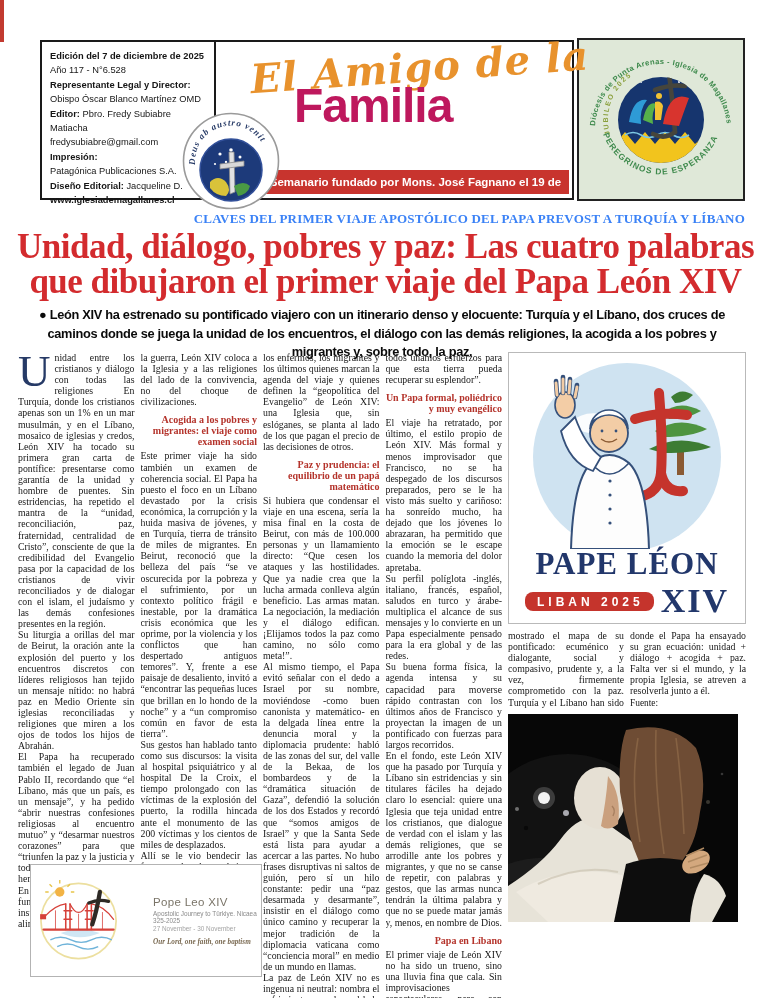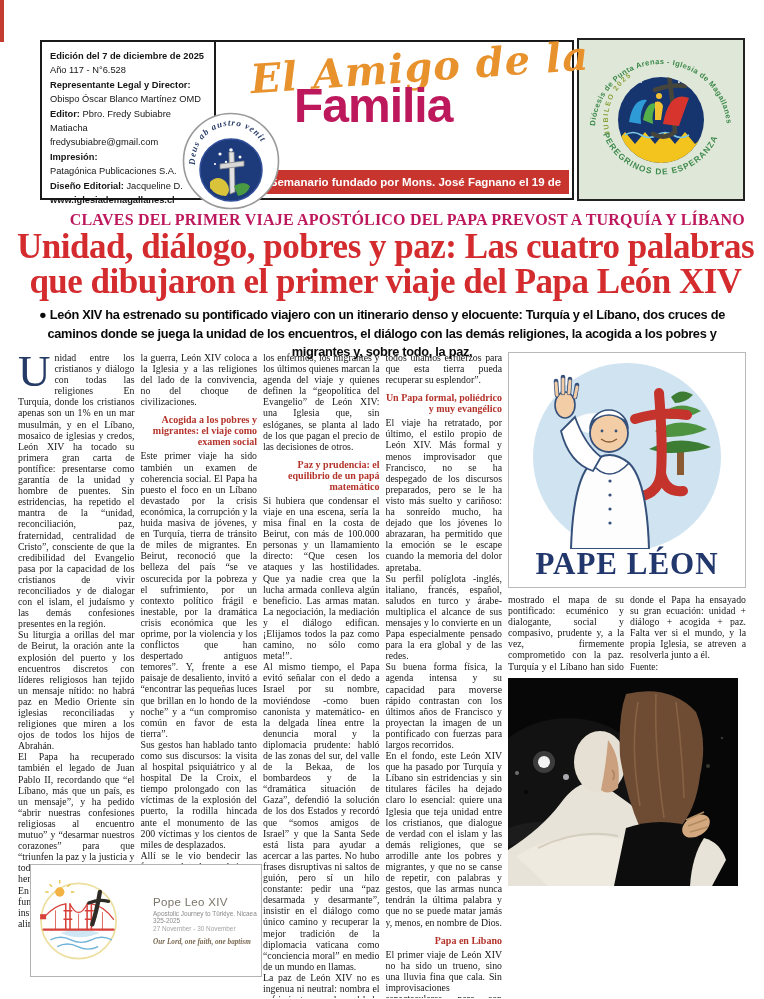--- a/index.html
+++ b/index.html
@@ -23,21 +23,21 @@
                 font-weight:bold; font-size:48px; letter-spacing:-1px; color:#be185d; }
   .founding-banner { position:absolute; left:46px; right:3px; bottom:4px; height:24px; background:#c8342e;
                      color:#fff; font-family:"Liberation Sans", sans-serif; font-weight:bold; font-size:11.5px;
                      line-height:24px; text-align:center; }
   .stamp { position:absolute; left:-34px; top:70px; width:98px; height:98px; z-index:3; }
   .jubilee-box { width:168px; height:163px; border:2px solid #222; margin-left:3px; margin-top:-2px;
                  background:#dfe8d8; }
 
   
   .kicker { position:absolute; top:211px; left:0; right:19px; text-align:right;
-            font-weight:bold; font-size:16px; letter-spacing:0.2px; color:#be185d; }
+            font-weight:bold; font-size:13px; letter-spacing:0.2px; color:#3b82f6; }
   .headline { position:absolute; top:229px; left:10px; right:3px; text-align:center;
               color:#d32b2e; font-weight:bold; font-size:35px; line-height:1.01; letter-spacing:-0.5px; }
   .lede { position:absolute; top:306px; left:26px; right:26px; text-align:center;
           font-family:"Liberation Sans", sans-serif; font-weight:bold; font-size:12.8px;
           line-height:1.45; letter-spacing:-0.3px; color:#0a0a0a; }
 
   
   .body-cols { position:absolute; top:352px; left:18px; width:728px; height:646px; display:flex; gap:6px; }
   .tcol { flex:1 1 0; overflow:hidden; text-align:justify; font-size:9.8px; line-height:11.1px; color:#161616; }
   .tcol p { margin:0; }
@@ -48,21 +48,21 @@
   .turkiye-box { position:absolute; left:12px; top:512px; width:232px; height:113px; background:#fff;
                  border:1px solid #b3b3b3; z-index:2; display:flex; align-items:center; padding:4px 2px 4px 4px;gap:29px; }
   .turkiye-text { width:126px; padding-left:2px; font-family:"Liberation Sans", sans-serif; color:#6d6d6d; }
   .tt-title { font-size:11.5px; color:#7a7468; letter-spacing:0.3px; }
   .tt-sub  { font-size:6.4px; margin-top:2px; color:#8a8a8a; }
   .tt-dates{ font-size:6.4px; margin-top:1px; color:#a3a3a3; }
   .tt-motto{ font-size:7.2px; margin-top:6px; font-family:"Liberation Serif", serif; font-style:italic; font-weight:bold; color:#7a6a52; }
 
   
   .col5 { flex:0 0 238px; width:238px; }
-  .leon-box { width:238px; height:236px; border:1px solid #b9b9b9; background:#fff; text-align:center; overflow:hidden; }
+  .leon-box { width:238px; height:272px; border:1px solid #b9b9b9; background:#fff; text-align:center; overflow:hidden; }
   .leon-title { font-family:"Liberation Serif", serif; font-weight:bold; font-size:31px; line-height:30px;
                 letter-spacing:1px; color:#22376b; margin-top:-4px; }
   .leon-row { display:flex; justify-content:center; align-items:center; gap:7px; margin-top:3px; }
   .leon-band { background:#c5342c; color:#fff; font-family:"Liberation Sans", sans-serif; font-weight:bold;
                font-size:12px; letter-spacing:4px; padding:3px 10px 2px 12px;border-radius:8px; }
   .leon-xiv { font-family:"Liberation Serif", serif; font-weight:bold; font-size:34px; color:#22376b; letter-spacing:2px; }
   .leon-dates { margin-top:3px; color:#22376b; font-family:"Liberation Sans", sans-serif; font-weight:bold;
                 font-size:9.5px; letter-spacing:2.6px; }
   .leon-arabic { margin-top:6px; color:#22376b; font-family:"DejaVu Sans", sans-serif; font-size:13px; direction:rtl; }
   .leon-motto { margin-top:1px; color:#22376b; font-family:"Liberation Serif", serif; font-style:italic;

